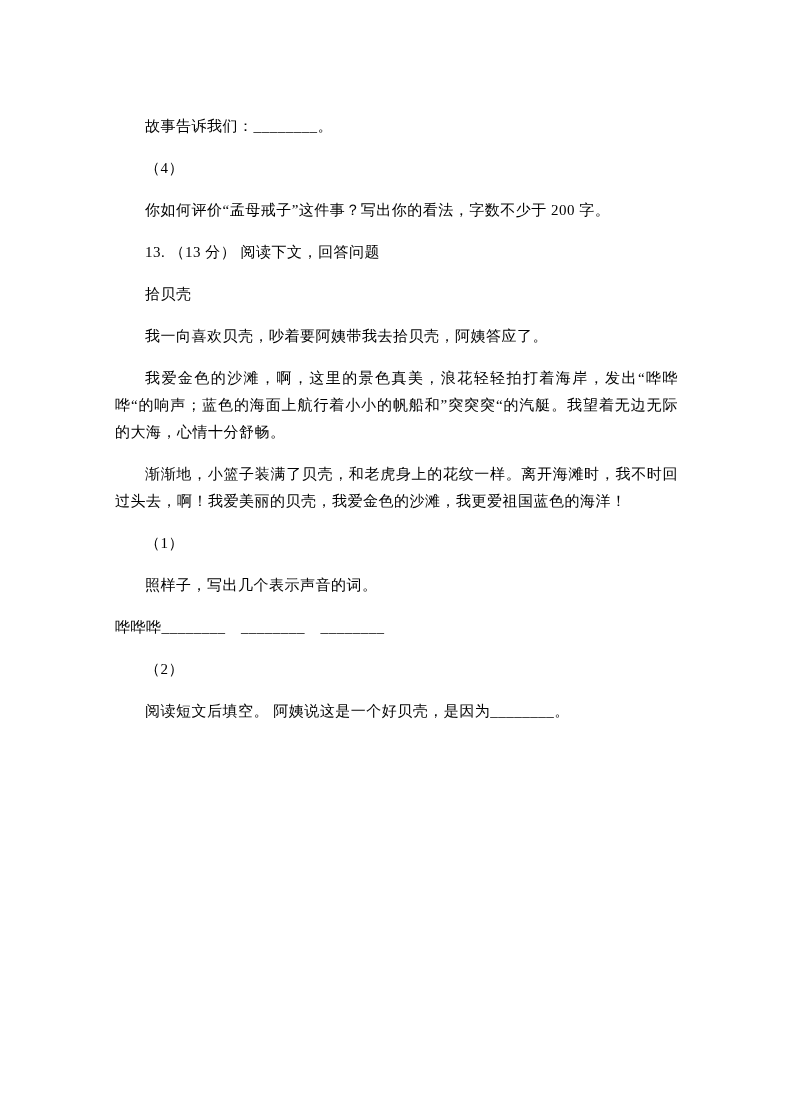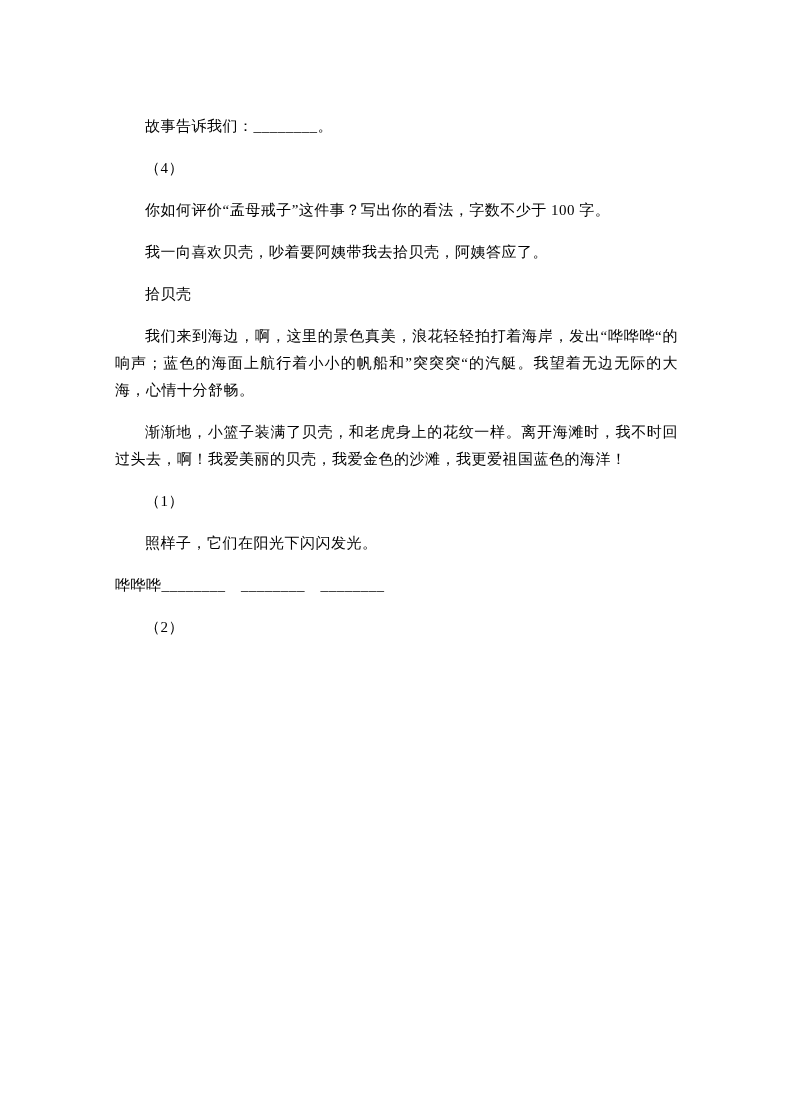--- a/index.html
+++ b/index.html
@@ -32,22 +32,24 @@
   .para.no-indent {
     text-indent: 0;
   }
 </style>
 </head>
 <body>
 
 <div class="page">
   <p class="para">故事告诉我们：________。</p>
   <p class="para">（4）</p>
-  <p class="para">你如何评价“孟母戒子”这件事？写出你的看法，字数不少于 100 字。</p>
+  <p class="para">你如何评价“孟母戒子”这件事？写出你的看法，字数不少于 200 字。</p>
+  <p class="para">13. （13 分）  阅读下文，回答问题</p>
+  <p class="para">拾贝壳</p>
   <p class="para">我一向喜欢贝壳，吵着要阿姨带我去拾贝壳，阿姨答应了。</p>
-  <p class="para">拾贝壳</p>
-  <p class="para">我们来到海边，啊，这里的景色真美，浪花轻轻拍打着海岸，发出“哗哗哗“的响声；蓝色的海面上航行着小小的帆船和”突突突“的汽艇。我望着无边无际的大海，心情十分舒畅。</p>
+  <p class="para">我爱金色的沙滩，啊，这里的景色真美，浪花轻轻拍打着海岸，发出“哗哗哗“的响声；蓝色的海面上航行着小小的帆船和”突突突“的汽艇。我望着无边无际的大海，心情十分舒畅。</p>
   <p class="para">渐渐地，小篮子装满了贝壳，和老虎身上的花纹一样。离开海滩时，我不时回过头去，啊！我爱美丽的贝壳，我爱金色的沙滩，我更爱祖国蓝色的海洋！</p>
   <p class="para">（1）</p>
-  <p class="para">照样子，它们在阳光下闪闪发光。</p>
+  <p class="para">照样子，写出几个表示声音的词。</p>
   <p class="para no-indent">哗哗哗________　________　________</p>
   <p class="para">（2）</p>
+  <p class="para">阅读短文后填空。 阿姨说这是一个好贝壳，是因为________。</p>
 </div>
 
 </body></html>

